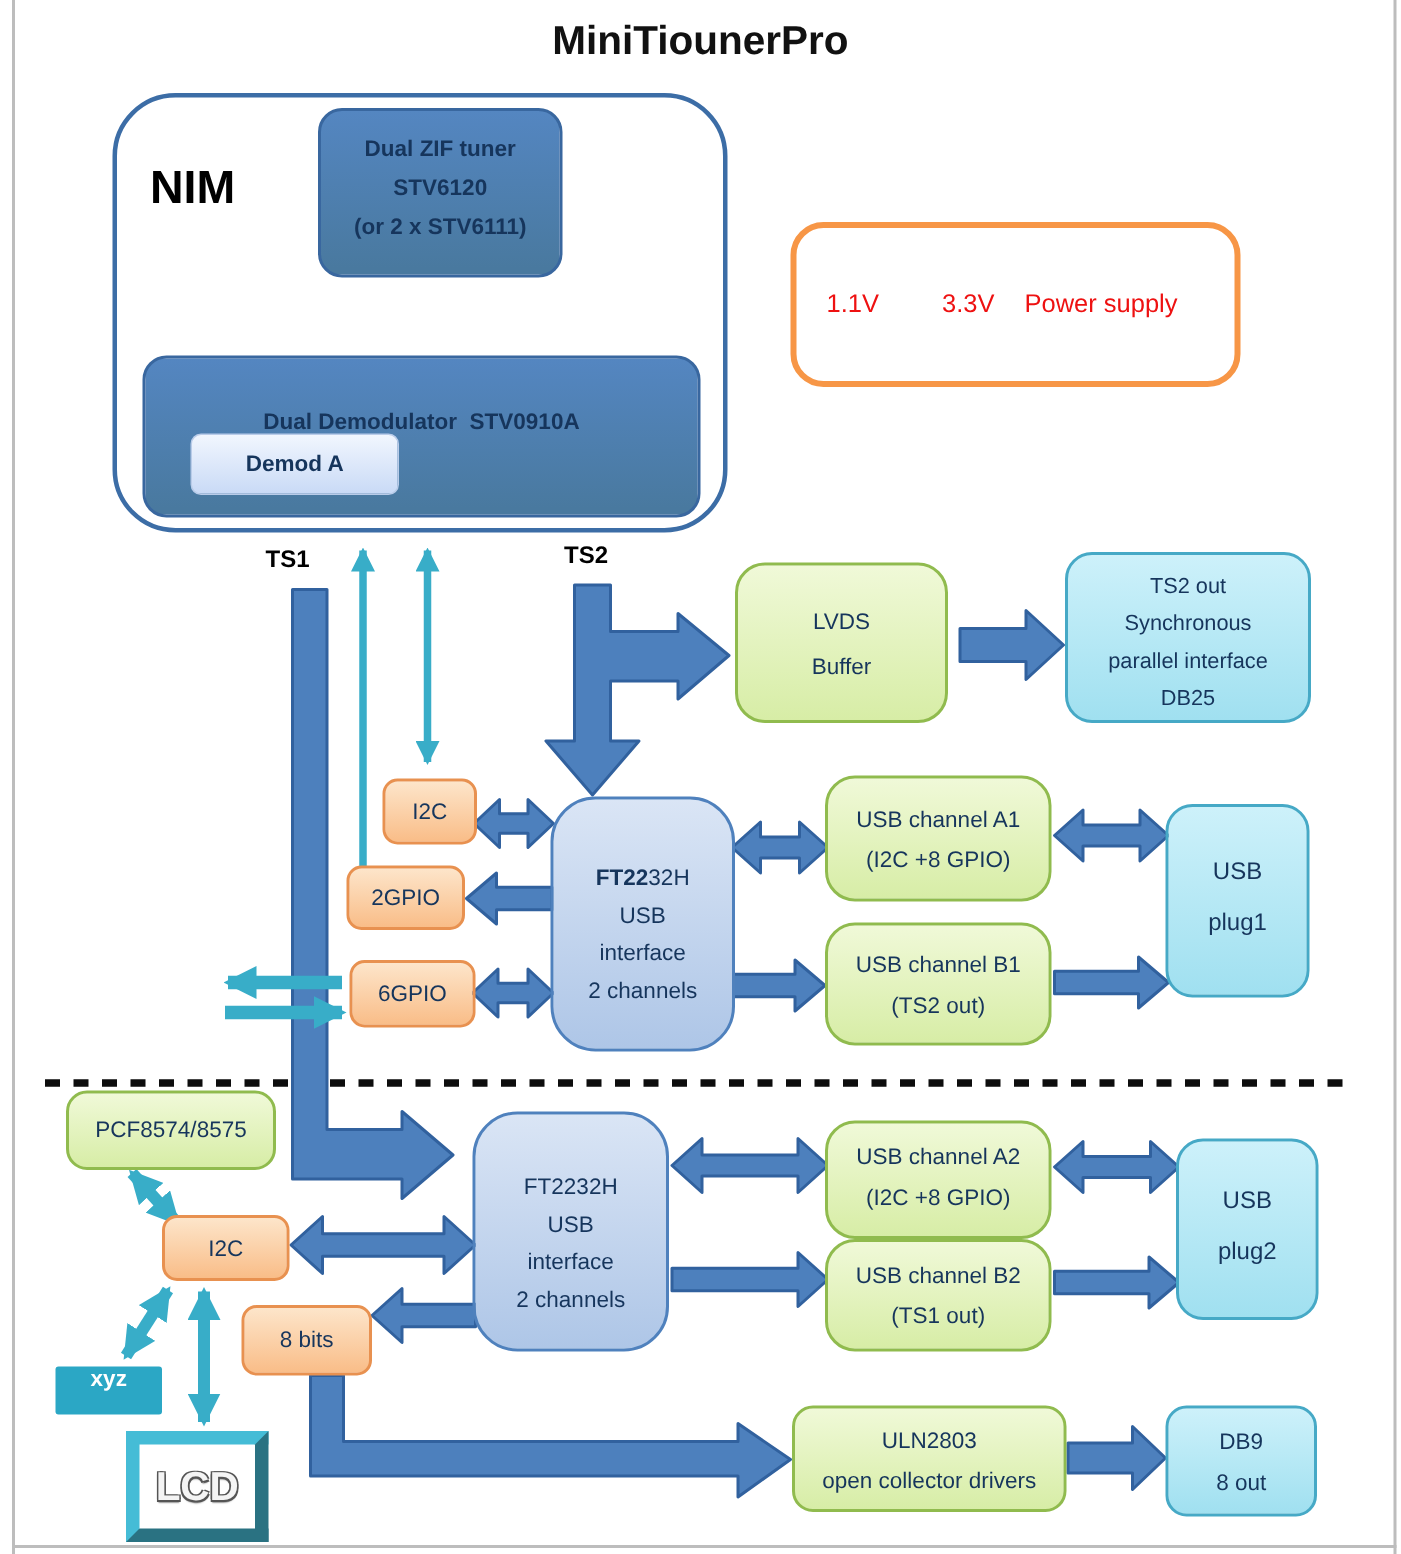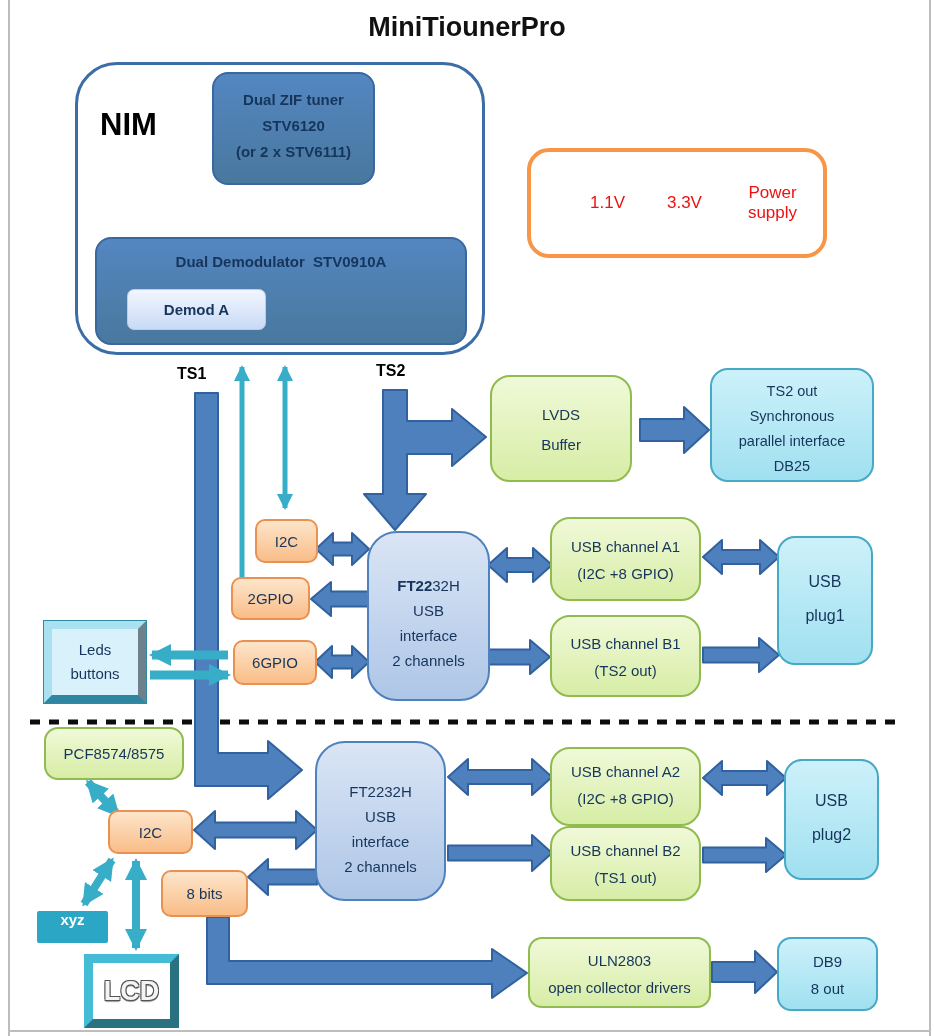--- a/index.html
+++ b/index.html
@@ -105,27 +105,27 @@
 
   <div class="box nim" style="left:75px;top:62px;width:410px;height:293px;">
     <div class="nim-label">NIM</div>
   </div>
   <div class="box bluebox l26" style="left:212px;top:72px;width:163px;height:113px;">
     <div>Dual ZIF tuner</div>
     <div>STV6120</div>
     <div>(or 2 x STV6111)</div>
   </div>
   <div class="box bluebox" style="left:95px;top:237px;width:372px;height:108px;">
-    <div style="padding-top:14px;white-space:pre;">Dual Demodulator  STV0910A</div>
+    <div style="padding-top:34px;white-space:pre;">Dual Demodulator  STV0910A</div>
     <div class="demodbtn" style="left:30px;top:50px;width:137px;height:39px;">
       <span>Demod A</span>
     </div>
   </div>
 
-  <div class="box power" style="left:527px;top:148px;width:300px;height:110px;padding-left:39px;">
+  <div class="box power" style="left:527px;top:148px;width:300px;height:110px;">
     <span style="margin-left:20px;">1.1V</span>
     <span style="margin-left:42px;">3.3V</span>
     <span style="margin-left:20px;">Power supply</span>
   </div>
 
   <div class="tslabel" style="left:177px;top:365px;">TS1</div>
   <div class="tslabel" style="left:376px;top:362px;">TS2</div>
 
   <div class="box greenbox" style="left:490px;top:375px;width:142px;height:107px;line-height:30px;padding-top:23px;">
     <div>LVDS</div>
@@ -161,24 +161,20 @@
   </div>
   <div class="box greenbox" style="left:550px;top:615px;width:151px;height:82px;line-height:27px;padding-top:13px;">
     <div>USB channel B1</div>
     <div>(TS2 out)</div>
   </div>
   <div class="box cyanbox" style="left:777px;top:536px;width:96px;height:129px;line-height:34px;padding-top:27px;font-size:16px;">
     <div>USB</div>
     <div>plug1</div>
   </div>
 
-  <div class="box leds" style="left:44px;top:621px;width:102px;height:82px;">
-    <div>Leds</div>
-    <div>buttons</div>
-  </div>
 
   <div class="box greenbox" style="left:44px;top:727px;width:140px;height:53px;border-radius:14px;line-height:49px;">
     <span>PCF8574/8575</span>
   </div>
   <div class="box orangebox" style="left:108px;top:810px;width:85px;height:44px;">
     <span>I2C</span>
   </div>
   <div class="box xyz" style="left:37px;top:911px;width:71px;height:32px;">
     <span>xyz</span>
   </div>

